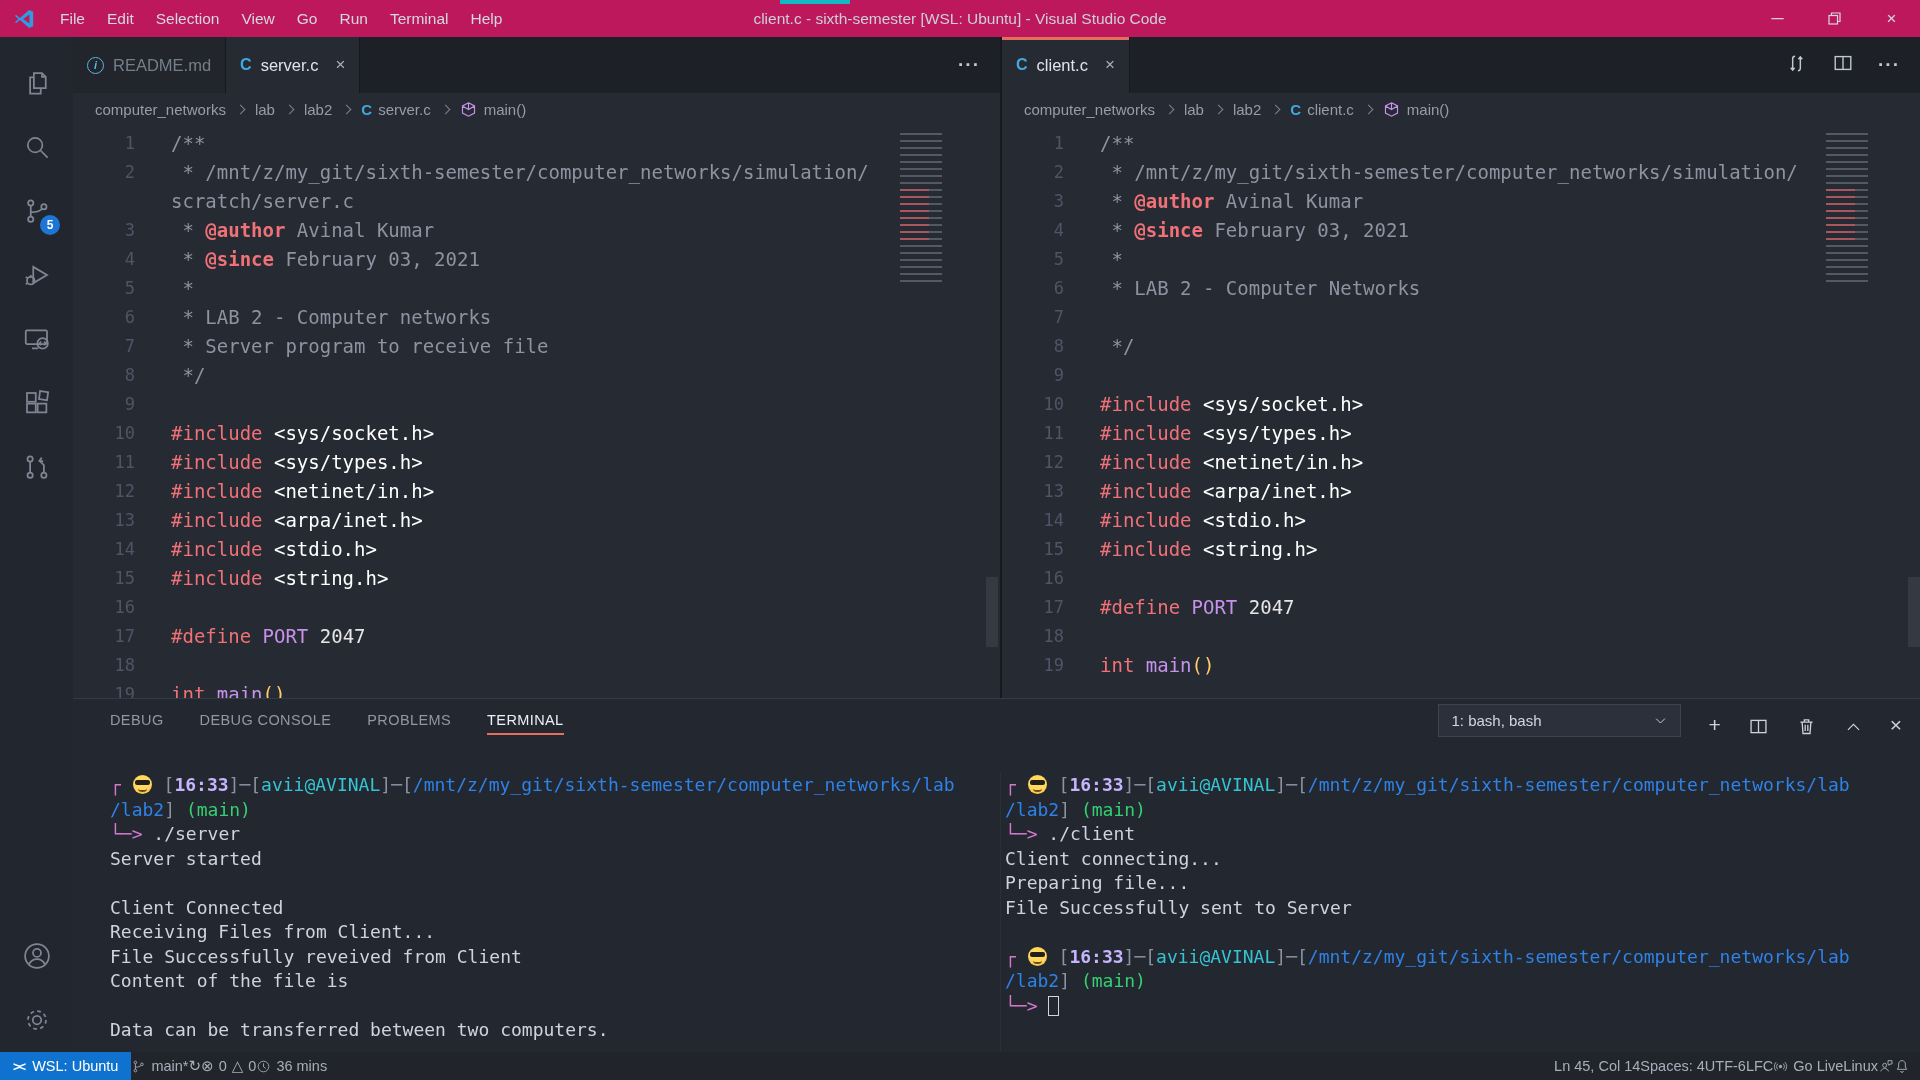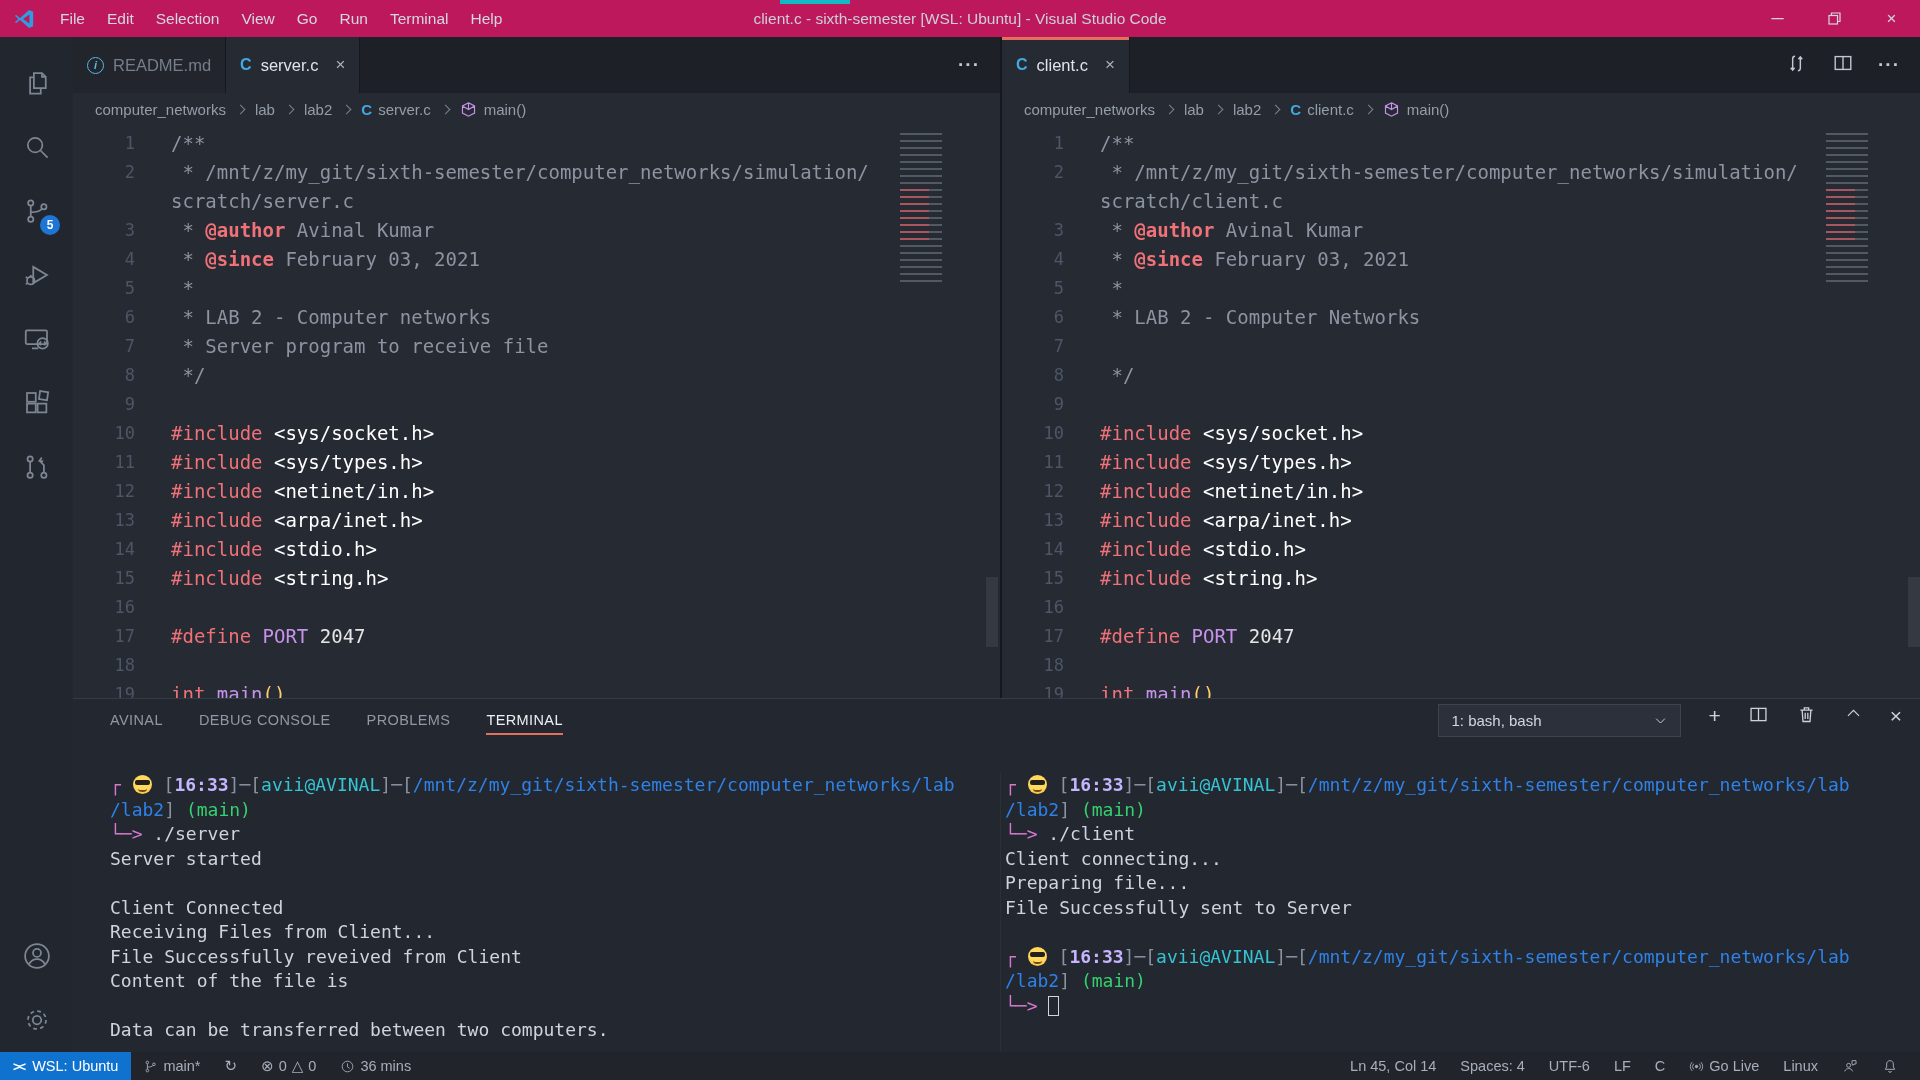--- a/index.html
+++ b/index.html
@@ -70,21 +70,21 @@
   .vscroll{position:absolute;width:12px;height:70px;background:rgba(255,255,255,.07);top:452px;}
   .egroup-left .vscroll{right:2px;}
   .egroup-right .vscroll{right:0;}
 
   
   .panel{height:354px;background:#23272f;border-top:1px solid #343b47;display:flex;flex-direction:column;flex:0 0 auto;min-width:0;}
   .panel-header{height:42px;display:flex;align-items:center;padding:0 18px 0 37px;flex:0 0 auto;}
   .ptab{font-size:14.5px;letter-spacing:.4px;color:#8f98a4;margin-right:36px;height:100%;display:flex;align-items:center;position:relative;}
   .ptab.active{color:#eceff3;}
   .ptab.active::after{content:'';position:absolute;left:0;right:0;bottom:6px;height:2px;background:#e2705d;}
-  .panel-right{margin-left:auto;display:flex;align-items:flex-start;gap:27px;}
+  .panel-right{margin-left:auto;display:flex;align-items:flex-end;gap:27px;}
   .term-select{width:243px;height:33px;background:#2b303a;border:1px solid #3d4451;display:flex;align-items:center;padding:0 12px;font-size:15px;color:#d2d7df;}
   .term-select svg{margin-left:auto;stroke:#c6ccd6;fill:none;stroke-width:1.6;}
   .picon{display:flex;align-items:center;justify-content:center;color:#ccd2dc;font-size:21px;}
   .picon svg{stroke:#ccd2dc;fill:none;stroke-width:1.5;}
 
   .panel-body{flex:1;display:flex;padding-top:32px;min-height:0;}
   .term{font-family:"DejaVu Sans Mono",monospace;font-size:18px;line-height:24.5px;white-space:pre;overflow:hidden;}
   .term-left{width:927px;padding-left:37px;flex:0 0 auto;}
   .term-right{flex:1;padding-left:4px;border-left:1px solid rgba(255,255,255,.04);}
   .term-row{height:24.5px;}
@@ -97,21 +97,21 @@
   .tk-fg{color:#ced4df;}
   .emoji-face{display:inline-block;width:19px;height:19px;border-radius:50%;background:radial-gradient(circle at 50% 38%,#ffd95e 55%,#f0a93a);position:relative;vertical-align:-3px;margin:0 1px;}
   .emoji-face .shades{position:absolute;left:2px;right:2px;top:5px;height:5px;background:#23201c;border-radius:2px;}
   .emoji-face::after{content:'';position:absolute;left:5px;right:5px;bottom:2px;height:5px;border-bottom:2px solid #6b4a0e;border-radius:50%;}
   .term-cursor{display:inline-block;width:11px;height:20px;border:1.6px solid #cfd6e2;vertical-align:-4px;}
 
   
   .statusbar{height:28px;background:#21252b;display:flex;align-items:stretch;font-size:14.5px;color:#a7aebb;flex:0 0 auto;}
   .sb-remote{background:#0f72cf;color:#fff;display:flex;align-items:center;gap:8px;padding:0 13px;font-size:14.5px;}
   .sb-remote .remote-glyph{font-weight:bold;letter-spacing:-2px;font-size:13px;}
-  .sb-item{display:flex;align-items:center;gap:5px;padding:0 12px;}
+  .sb-item{display:flex;align-items:center;gap:5px;padding:0 0;}
   .sb-item svg{stroke:#a7aebb;fill:none;stroke-width:1.4;}
   .sb-glyph{font-size:15px;}
   .sb-right{margin-left:auto;display:flex;align-items:stretch;padding-right:10px;}
 </style>
 </head>
 <body>
 
 <div class="window">
 
   <div class="titlebar">
@@ -315,21 +315,20 @@
                 <svg width="17" height="17" viewBox="0 0 24 24">
                   <path d="M12 2.5 20.5 7v10L12 21.5 3.5 17V7z M12 2.5V12 M3.5 7 12 12l8.5-5" stroke="#c792ea" fill="none" stroke-width="1.6"></path>
                 </svg>
               </span>
             <span>main()</span>
           </div>
           <div class="code-area">
             <div class="code-lines">
                 <div class="code-row"><span class="ln">1</span><span class="ctext"><span class="tk-comment">/**</span></span></div>
                 <div class="code-row"><span class="ln">2</span><span class="ctext"><span class="tk-comment"> * /mnt/z/my_git/sixth-semester/computer_networks/simulation/</span></span></div>
-                <div class="code-row"><span class="ln"></span><span class="ctext"><span class="tk-comment">scratch/client.c</span></span></div>
                 <div class="code-row"><span class="ln">3</span><span class="ctext"><span class="tk-comment"> * </span><span class="tk-tag">@author</span><span class="tk-comment"> Avinal Kumar</span></span></div>
                 <div class="code-row"><span class="ln">4</span><span class="ctext"><span class="tk-comment"> * </span><span class="tk-tag">@since</span><span class="tk-comment"> February 03, 2021</span></span></div>
                 <div class="code-row"><span class="ln">5</span><span class="ctext"><span class="tk-comment"> *</span></span></div>
                 <div class="code-row"><span class="ln">6</span><span class="ctext"><span class="tk-comment"> * LAB 2 - Computer Networks</span></span></div>
                 <div class="code-row"><span class="ln">7</span></div>
                 <div class="code-row"><span class="ln">8</span><span class="ctext"><span class="tk-comment"> */</span></span></div>
                 <div class="code-row"><span class="ln">9</span><span class="ctext"></span></div>
                 <div class="code-row"><span class="ln">10</span><span class="ctext"><span class="tk-kw">#include</span><span class="tk-plain"> </span><span class="tk-str">&lt;sys/socket.h&gt;</span></span></div>
                 <div class="code-row"><span class="ln">11</span><span class="ctext"><span class="tk-kw">#include</span><span class="tk-plain"> </span><span class="tk-str">&lt;sys/types.h&gt;</span></span></div>
                 <div class="code-row"><span class="ln">12</span><span class="ctext"><span class="tk-kw">#include</span><span class="tk-plain"> </span><span class="tk-str">&lt;netinet/in.h&gt;</span></span></div>
@@ -342,21 +341,21 @@
                 <div class="code-row"><span class="ln">19</span><span class="ctext"><span class="tk-kw">int</span><span class="tk-plain"> </span><span class="tk-type">main</span><span class="tk-paren">()</span></span></div>
               </div>
             <div class="minimap"></div>
             <div class="vscroll"></div>
           </div>
         </section>
       </div>
 
       <div class="panel">
         <div class="panel-header">
-          <span class="ptab">AVINAL</span>
+          <span class="ptab">DEBUG</span>
           <span class="ptab">DEBUG CONSOLE</span>
           <span class="ptab">PROBLEMS</span>
           <span class="ptab active">TERMINAL</span>
           <div class="panel-right">
             <div class="term-select">
               <span>1: bash, bash</span>
               <svg width="15" height="15" viewBox="0 0 24 24">
                   <path d="M5 9l7 7 7-7"></path>
                 </svg>
             </div>

